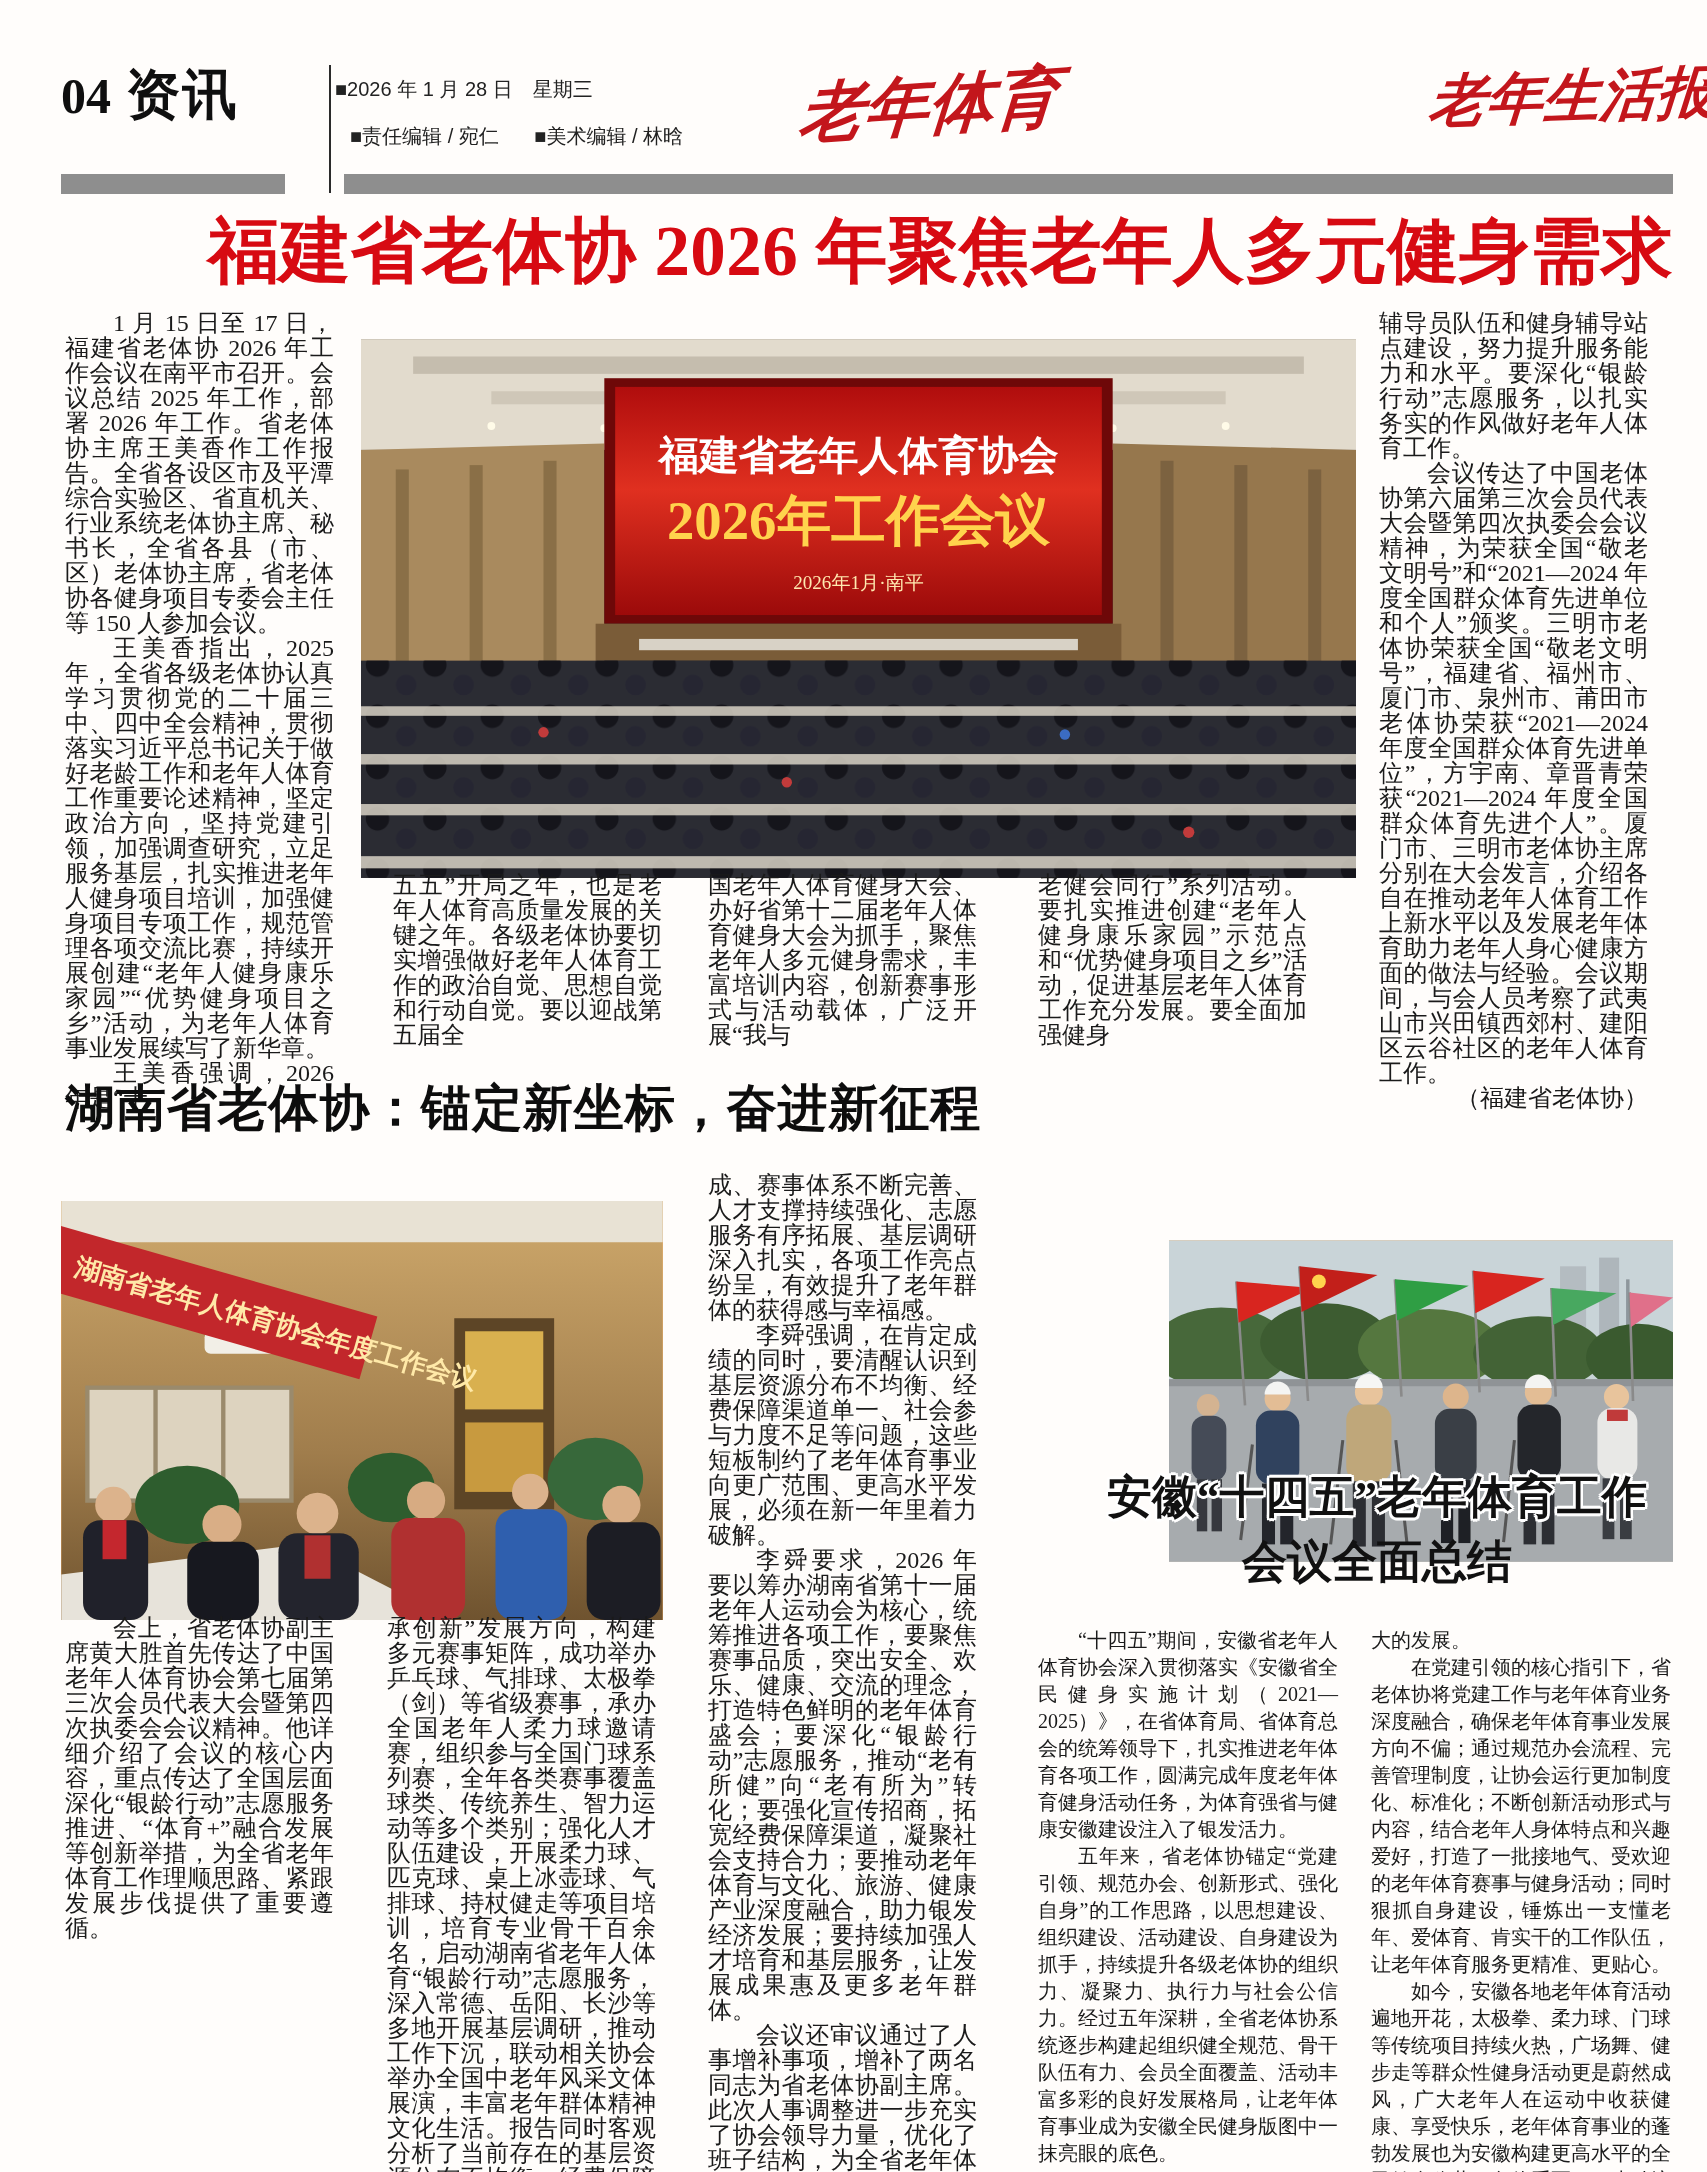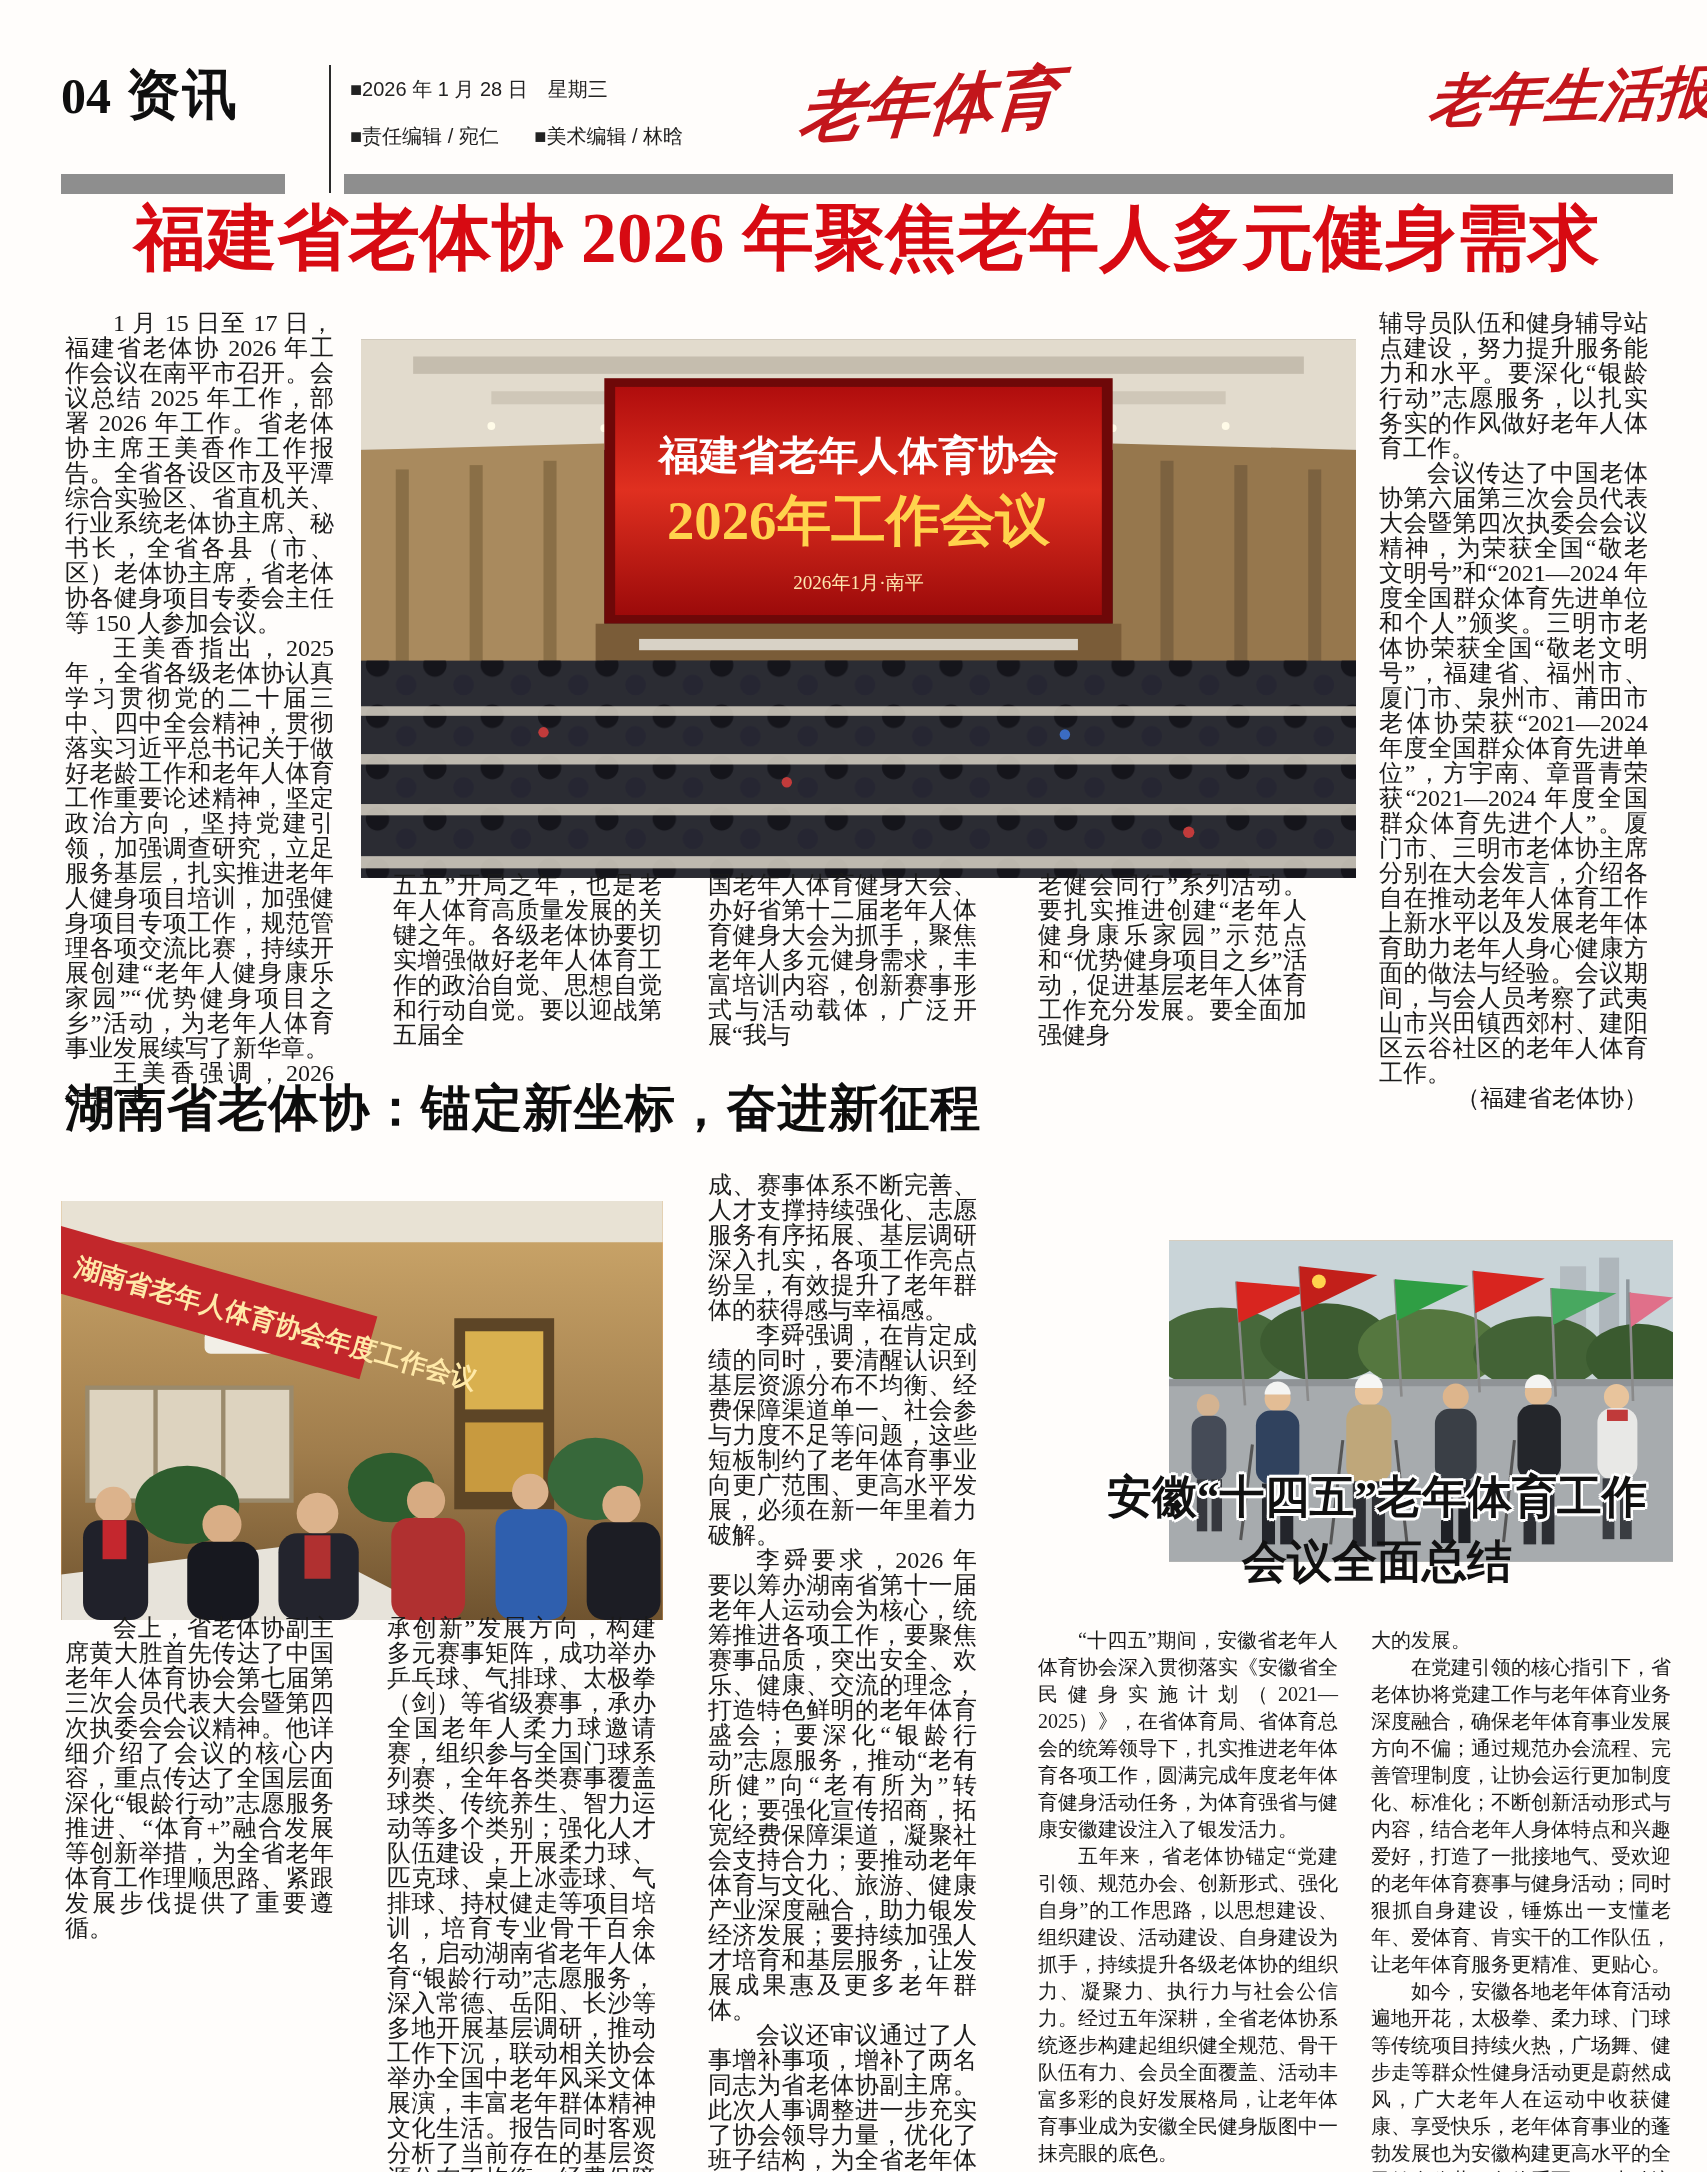--- a/index.html
+++ b/index.html
@@ -37,31 +37,31 @@
 </head>
 <body>
 
 <div class="page">
 
   <div class="abs pageno" style="left:61px;top:59px;">
     <span class="num">04</span>
     <span class="sec">资讯</span>
   </div>
   <div class="abs hline" style="left:329px;top:65px;width:1.7px;height:128px;"></div>
-  <div class="abs meta" style="left:350px;top:76px;">■2026 年 1 月 28 日　星期三</div>
+  <div class="abs meta" style="left:335px;top:76px;">■2026 年 1 月 28 日　星期三</div>
   <div class="abs meta" style="left:350px;top:123px;">
     <span>■责任编辑 / 宛仁</span>
     <span style="margin-left:30px;">■美术编辑 / 林晗</span>
   </div>
   <div class="abs masthead" style="left:799px;top:61px;font-size:65px;transform:rotate(-4deg) skewX(-8deg);">老年体育</div>
   <div class="abs masthead" style="left:1429px;top:59px;font-size:57px;transform:rotate(-2deg) skewX(-6deg);">老年生活报</div>
   <div class="abs grbar" style="left:61px;top:174px;width:224px;height:20px;"></div>
   <div class="abs grbar" style="left:344px;top:174px;width:1329px;height:20px;"></div>
 
-  <div class="abs h1red" style="left:61px;top:198px;width:1612px;">福建省老体协 2026 年聚焦老年人多元健身需求</div>
+  <div class="abs h1red" style="left:61px;top:211px;width:1612px;text-align:right;">福建省老体协 2026 年聚焦老年人多元健身需求</div>
 
   <div class="abs col" style="left:65px;top:311px;width:269px;height:739px;">
     <p>1 月 15 日至 17 日，福建省老体协 2026 年工作会议在南平市召开。会议总结 2025 年工作，部署 2026 年工作。省老体协主席王美香作工作报告。全省各设区市及平潭综合实验区、省直机关、行业系统老体协主席、秘书长，全省各县（市、区）老体协主席，省老体协各健身项目专委会主任等 150 人参加会议。</p>
     <p>王美香指出，2025 年，全省各级老体协认真学习贯彻党的二十届三中、四中全会精神，贯彻落实习近平总书记关于做好老龄工作和老年人体育工作重要论述精神，坚定政治方向，坚持党建引领，加强调查研究，立足服务基层，扎实推进老年人健身项目培训，加强健身项目专项工作，规范管理各项交流比赛，持续开展创建“老年人健身康乐家园”“优势健身项目之乡”活动，为老年人体育事业发展续写了新华章。</p>
     <p>王美香强调，2026 年是“十</p>
   </div>
 
   <div class="abs photo" style="left:361px;top:311px;width:995px;height:539px;">
     <svg width="995" height="539" viewBox="0 0 2290 1240">
       <defs>

